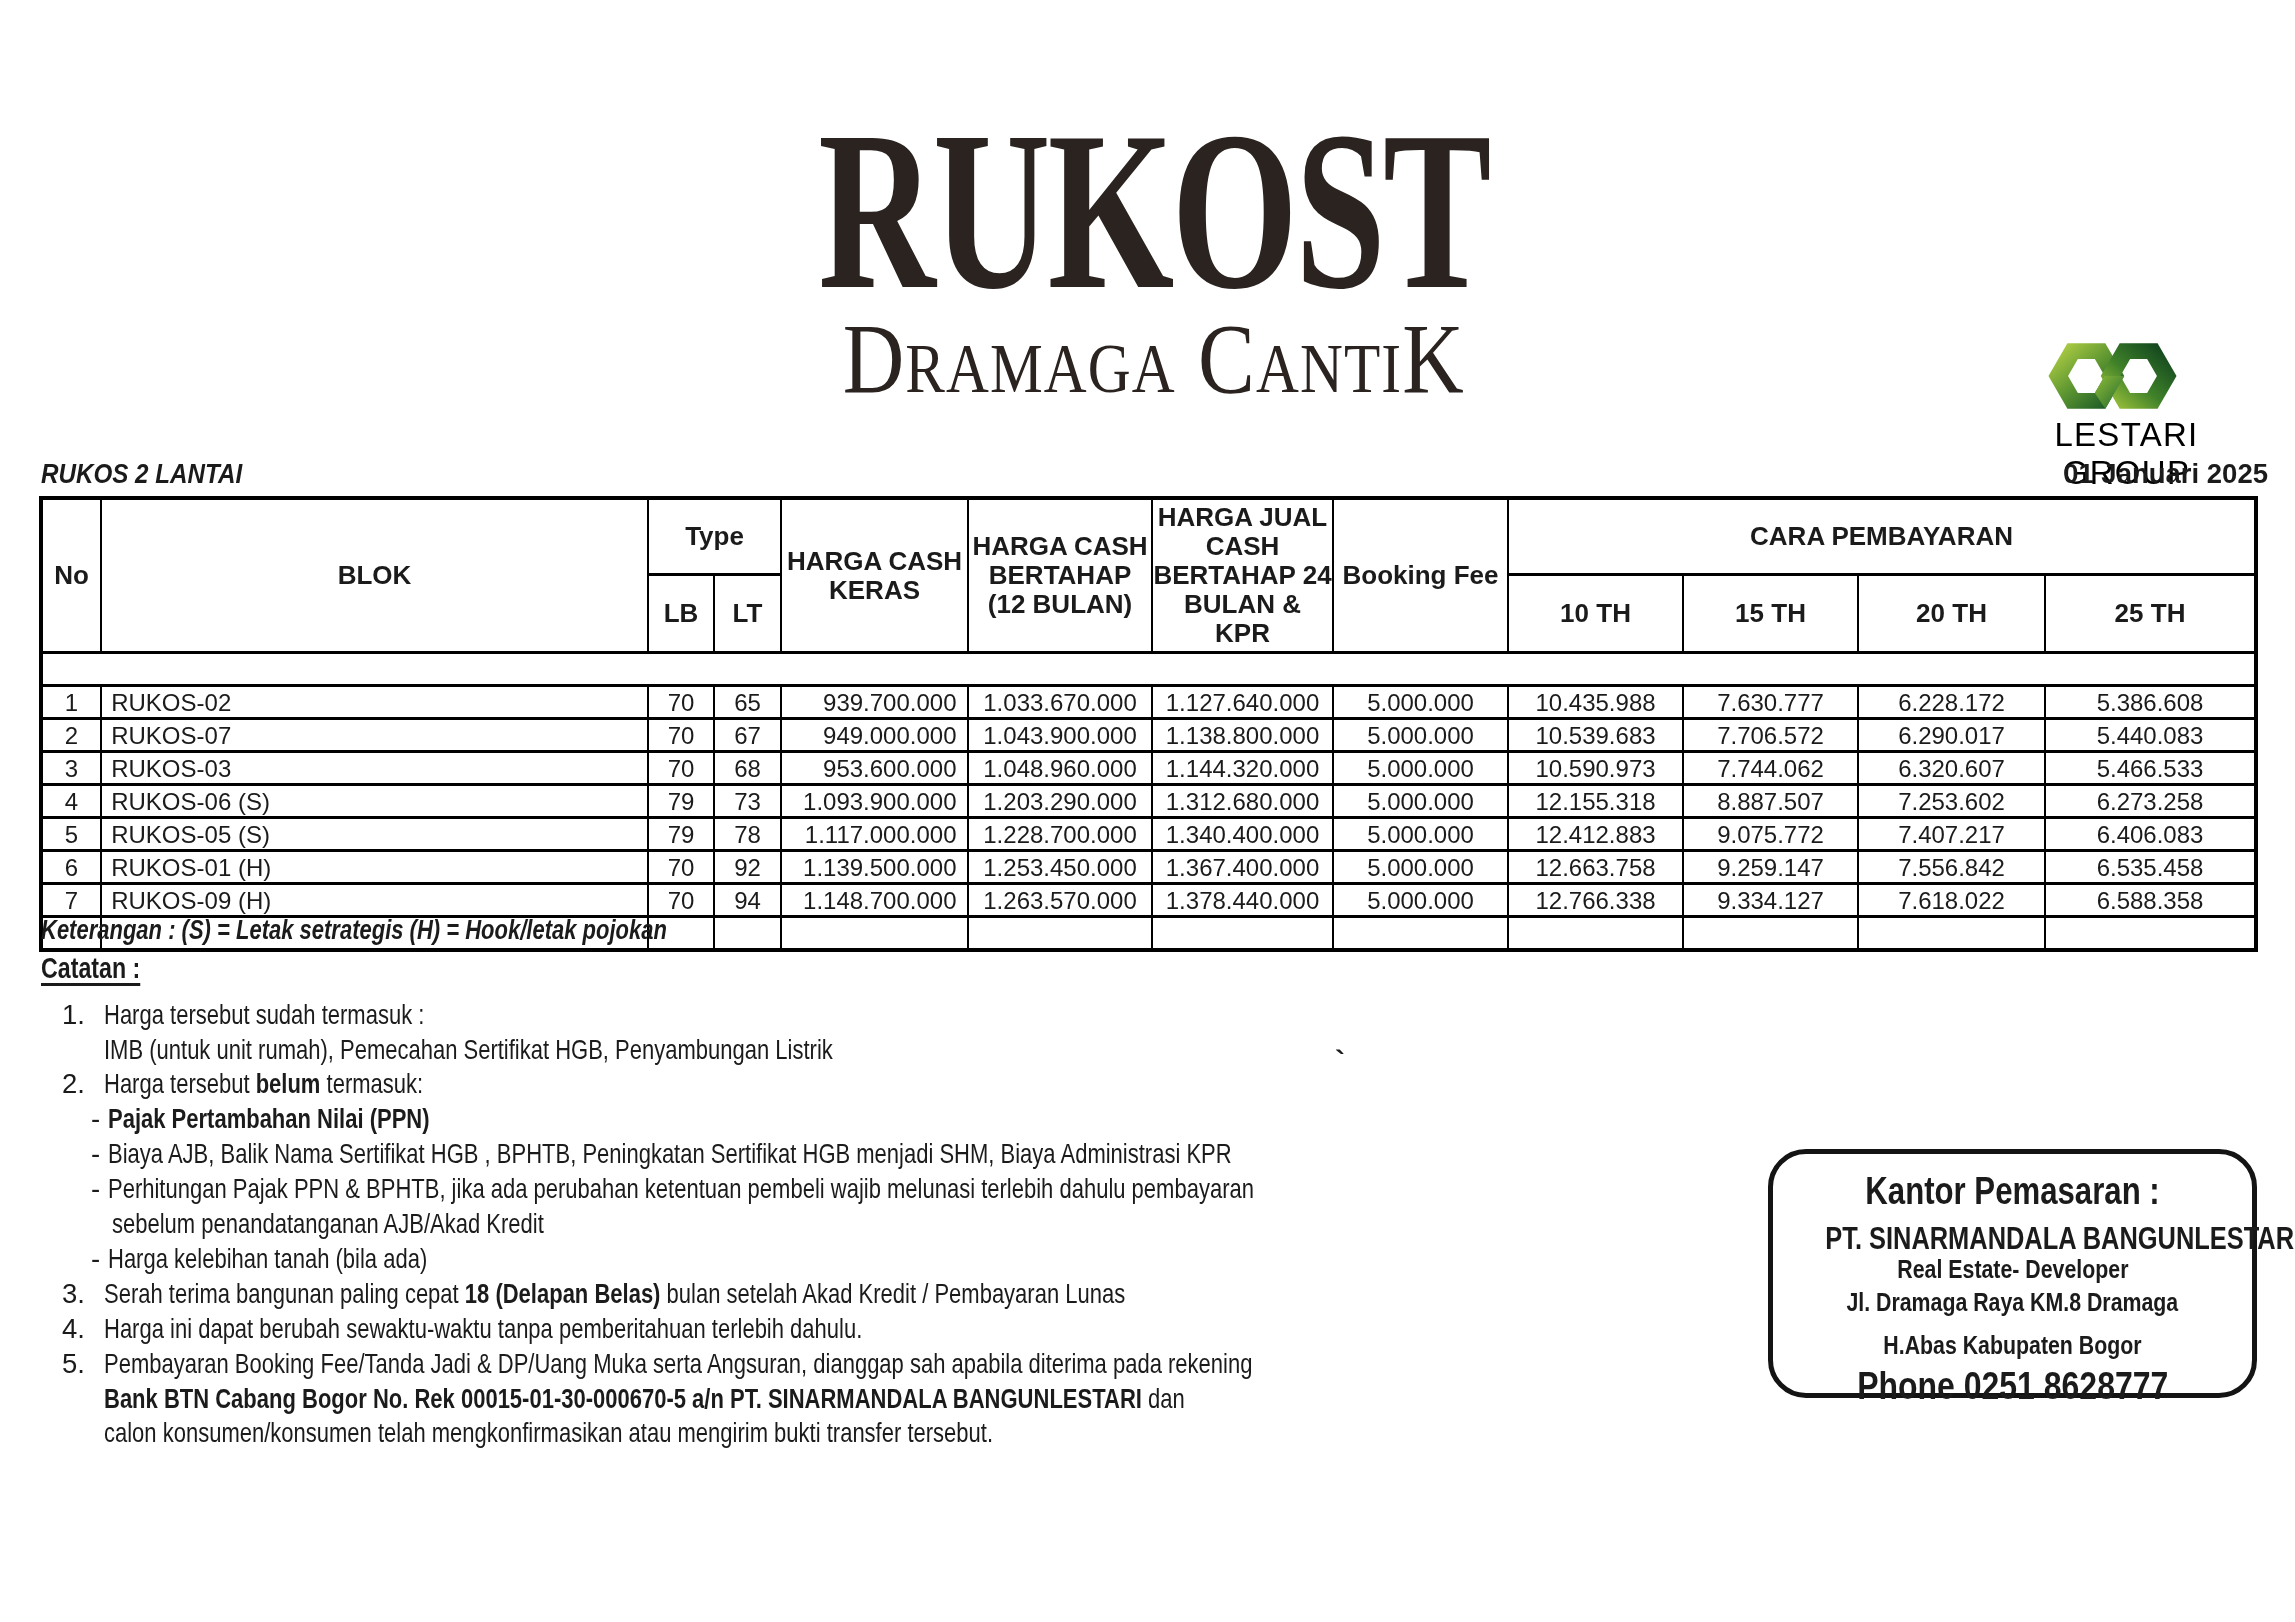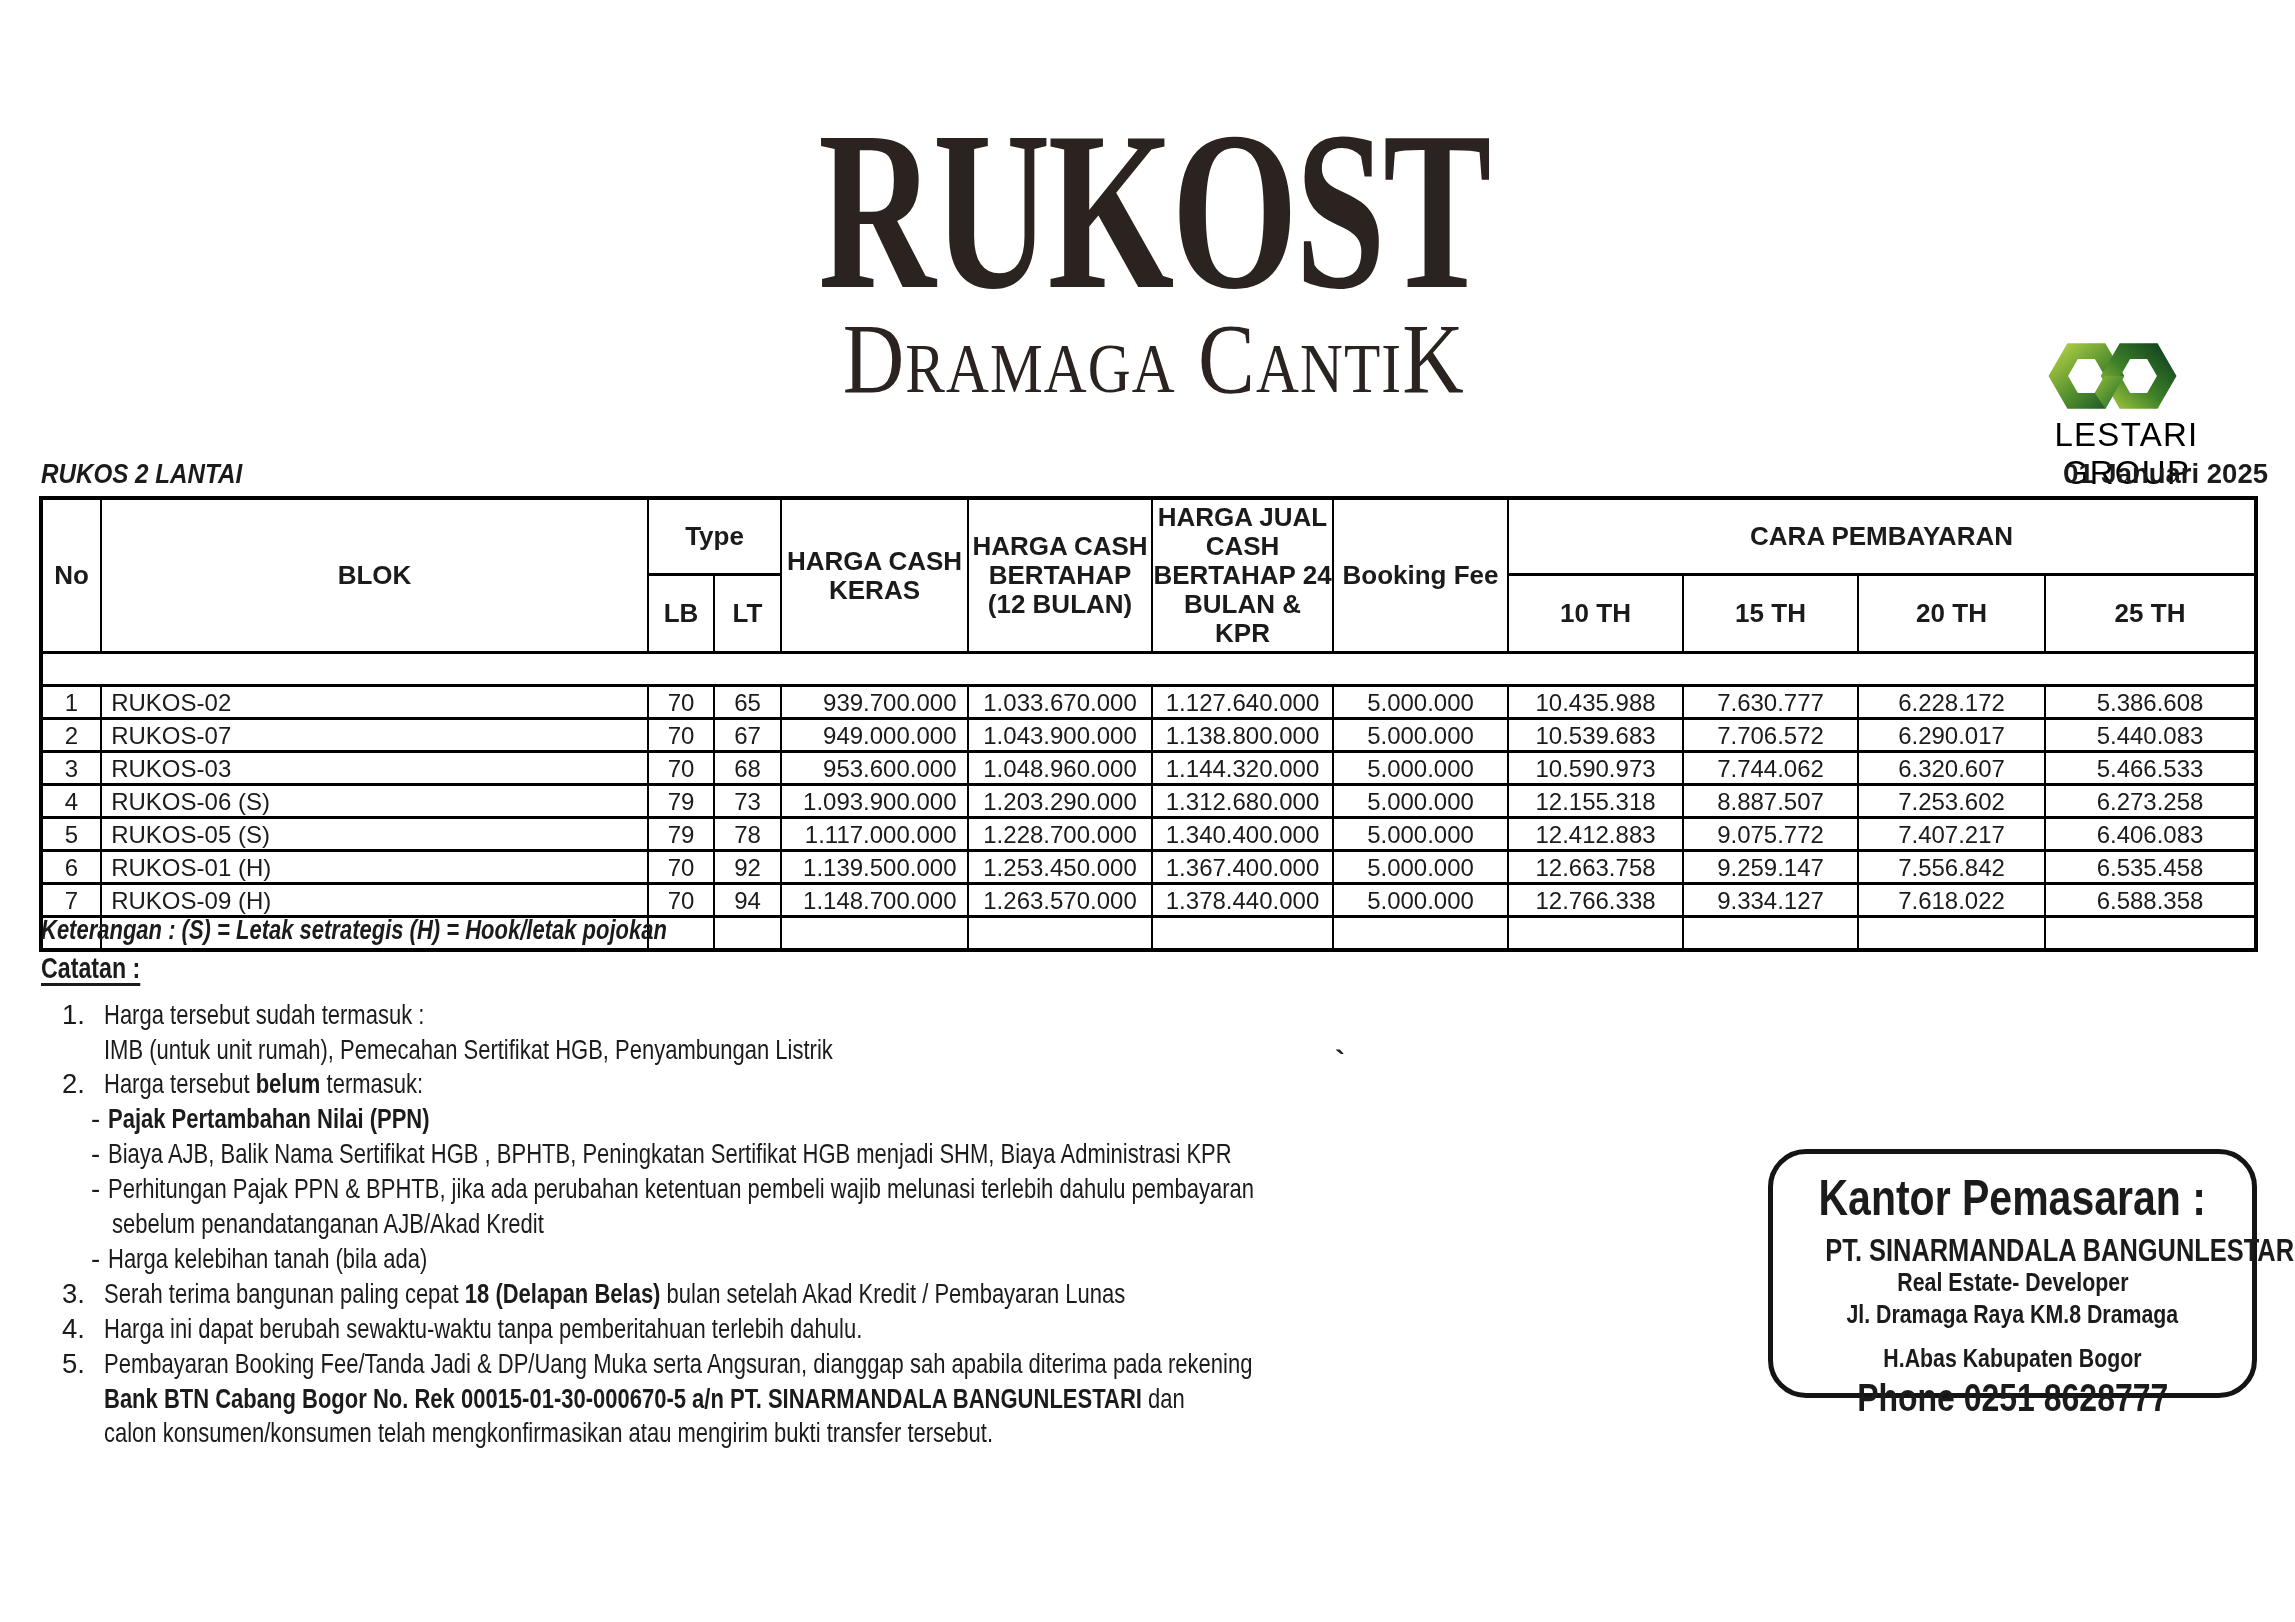--- a/index.html
+++ b/index.html
@@ -54,21 +54,21 @@
   .note-sub{height:34px;line-height:33px;font-size:27.5px;padding-left:63px;}
   .dash-item{height:35px;line-height:34px;font-size:27.5px;padding-left:50px;}
   .dash-item .dash{display:inline-block;width:17px;}
   .dash-wrap2{height:35px;line-height:33px;font-size:27.5px;padding-left:71px;}
   .b{font-weight:bold;}
   .stray-mark{position:absolute;left:1335px;top:1044px;font-size:30px;font-weight:bold;}
 
   
   .office-box{position:absolute;left:1768px;top:1149px;width:489px;height:249px;background:#fff;
               border:5.9px solid #141414;border-radius:38px;text-align:center;box-sizing:border-box;}
-  .office-title{margin-top:18.3px;font-size:50px;font-weight:bold;}
+  .office-title{margin-top:18.3px;font-size:38px;font-weight:bold;}
   .office-title span,.office-line span,.office-phone span,.office-company span{display:inline-block;transform:scaleX(0.82);transform-origin:50% 50%;white-space:nowrap;}
   .office-company{margin-top:10.5px;font-size:31px;font-weight:bold;}
   .office-role{margin-top:1px;font-size:26px;font-weight:bold;}
   .office-addr1{margin-top:5.2px;font-size:26px;font-weight:bold;}
   .office-addr2{margin-top:16px;font-size:26px;font-weight:bold;}
   .office-phone{margin-top:6.5px;font-size:39px;font-weight:bold;}
   .office-line{line-height:1.05;}
 </style>
 </head>
 <body>

